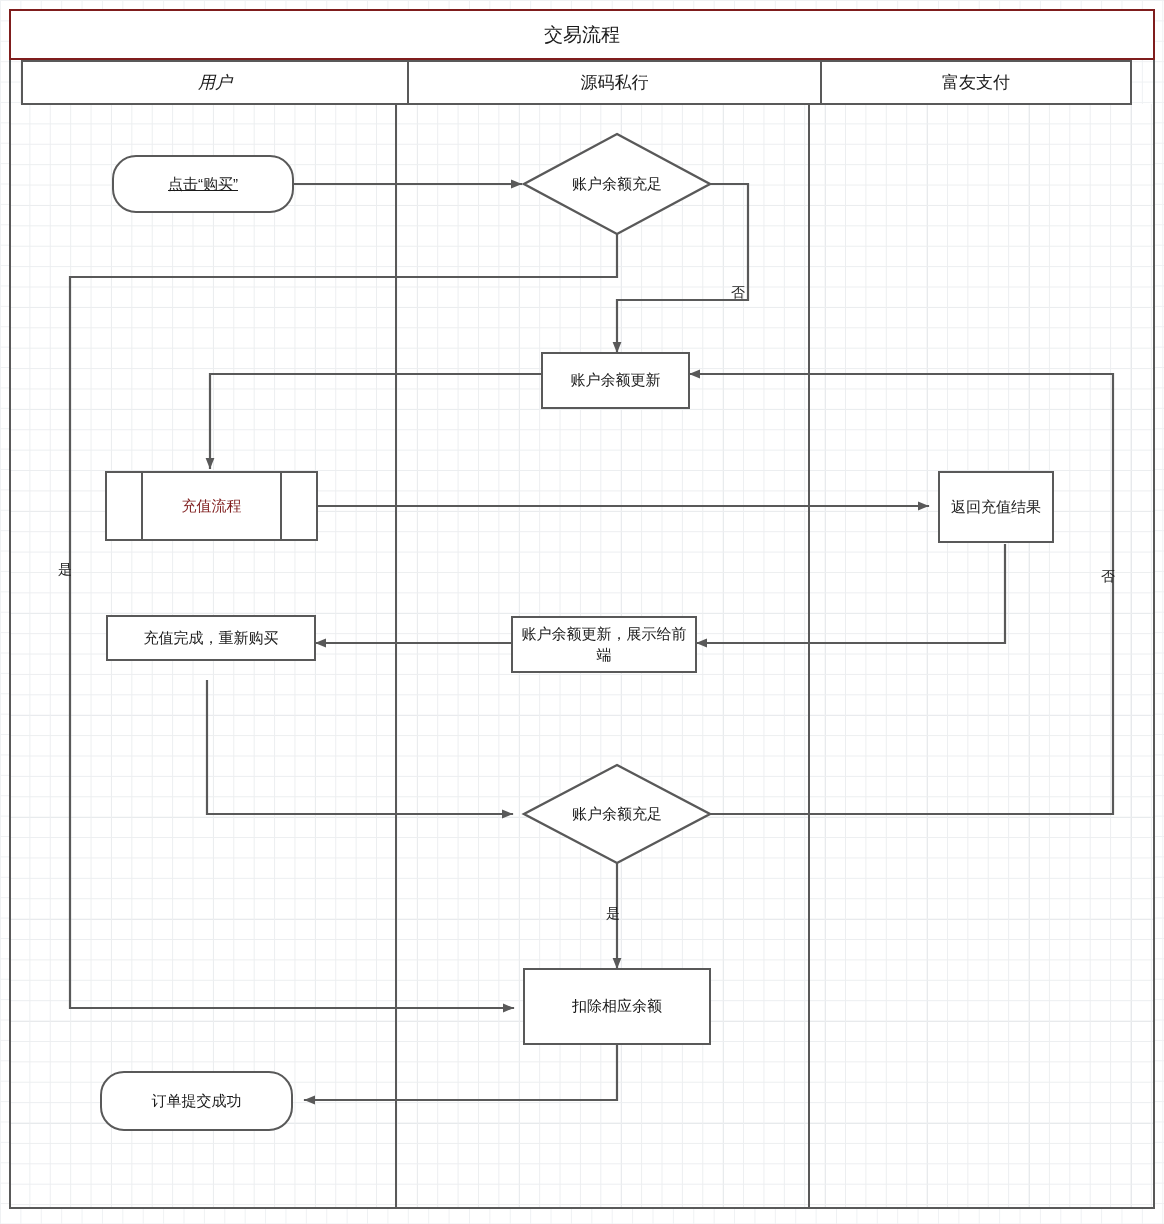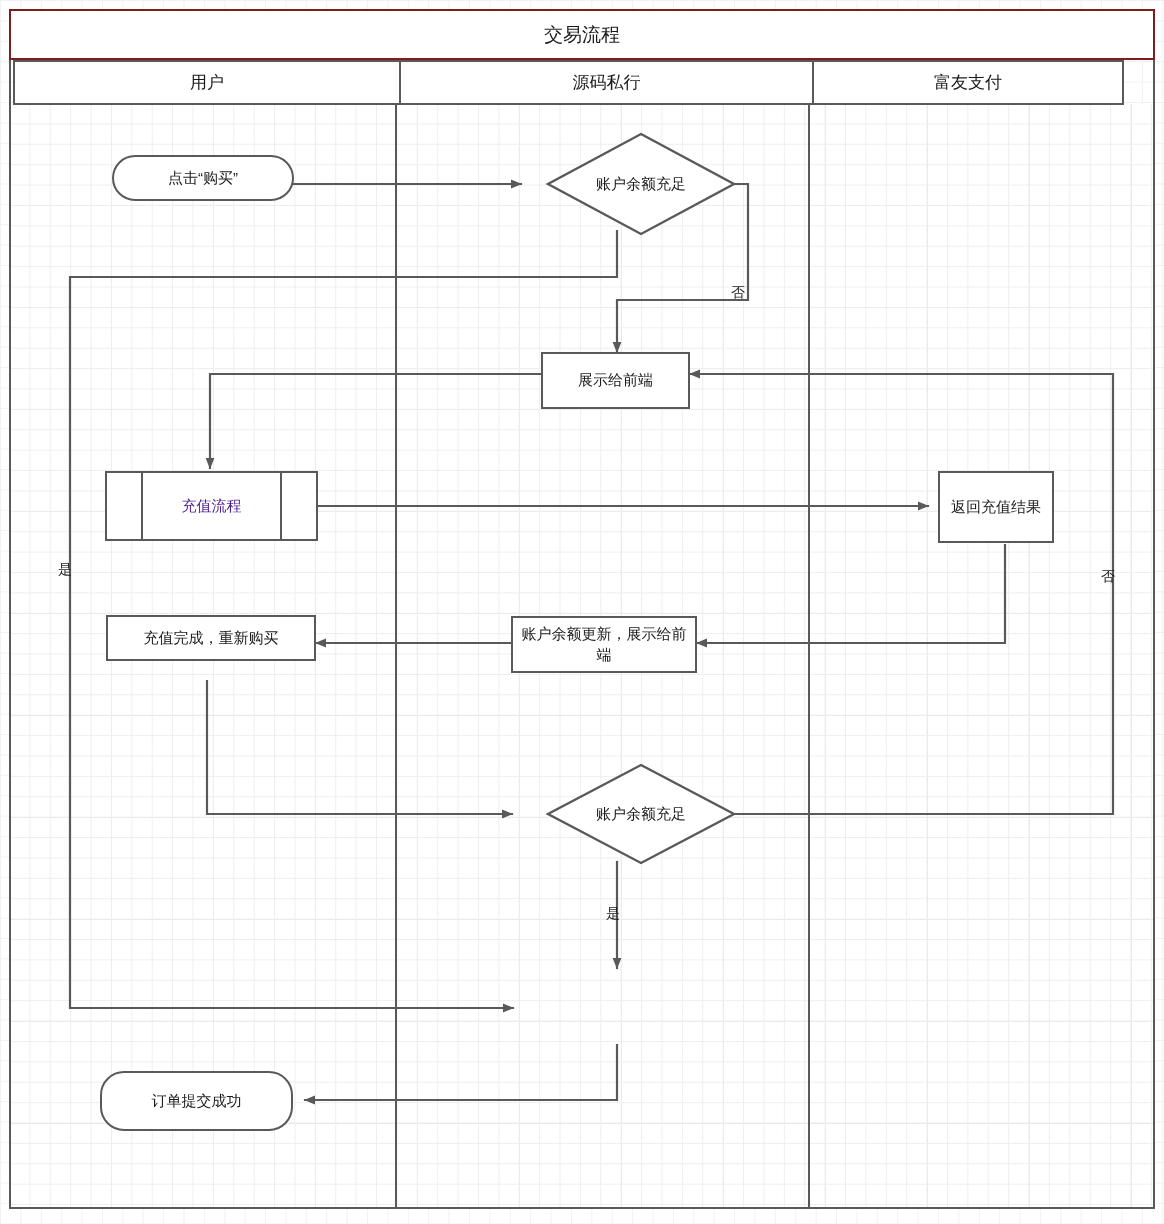--- a/index.html
+++ b/index.html
@@ -81,21 +81,21 @@
     box-sizing: border-box;
     border: 2px solid #595959;
     background: #ffffff;
     display: flex;
     align-items: center;
     justify-content: center;
     font-size: 17px;
     color: #1a1a1a;
     margin-left: -2px;
   }
-  .lane-head:first-child { margin-left: 4px; }
+  .lane-head:first-child { margin-left: 12px; font-style: italic; }
   .lane-head.user { width: 388px; }
   .lane-head.bank { width: 415px; }
   .lane-head.pay  { width: 312px; }
 
   .lane-divider {
     position: absolute;
     top: 104px;
     width: 2px;
     height: 1105px;
     background: #595959;
@@ -142,27 +142,26 @@
   }
   .subwrap .inner-bar.l { left: 34px; }
   .subwrap .inner-bar.r { right: 34px; }
   .subwrap .sub-label {
     position: absolute;
     inset: 0;
     display: flex;
     align-items: center;
     justify-content: center;
     font-size: 15px;
-    color: #4c1d95;
+    color: #7f1d1d;
   }
 
   .diamond {
     position: absolute;
     z-index: 6;
-    padding-left: 48px;
   }
   .diamond .dlabel {
     position: absolute;
     inset: 0;
     display: flex;
     align-items: center;
     justify-content: center;
     font-size: 15px;
     color: #1a1a1a;
     pointer-events: none;
@@ -228,46 +227,47 @@
 
       <path d="M617,1045 L617,1100 L305,1100" marker-end="url(#ah)"></path>
     </g>
   </svg>
 
   <div class="edge-label" style="left:731px; top:284px;">否</div>
   <div class="edge-label" style="left:58px; top:561px;">是</div>
   <div class="edge-label" style="left:1101px; top:568px;">否</div>
   <div class="edge-label" style="left:606px; top:905px;">是</div>
 
-  <div class="node terminator" style="left:112px; top:155px; width:182px; height:46px;">点击“购买”</div>
+  <div class="node terminator" style="left:112px; top:155px; width:182px; height:58px;text-decoration:underline;">点击“购买”</div>
 
   <div class="diamond" style="left:521px; top:131px; width:192px; height:106px;">
     <svg viewBox="0 0 192 106" style="position:absolute;inset:0;width:100%;height:100%;">
       <polygon points="96,3 189,53 96,103 3,53" fill="#ffffff" stroke="#595959" stroke-width="2.4"></polygon>
     </svg>
     <div class="dlabel">账户余额充足</div>
   </div>
 
-  <div class="node process" style="left:541px; top:352px; width:149px; height:57px;">展示给前端</div>
+  <div class="node process" style="left:541px; top:352px; width:149px; height:57px;">账户余额更新</div>
 
   <div class="subwrap" style="left:105px; top:471px; width:213px; height:70px;">
     <div class="inner-bar l"></div>
     <div class="inner-bar r"></div>
     <div class="sub-label">充值流程</div>
   </div>
 
   <div class="node process" style="left:938px; top:471px; width:116px; height:72px;">返回充值结果</div>
 
   <div class="node process" style="left:511px; top:616px; width:186px; height:57px; padding:0 2px;">账户余额更新，展示给前端</div>
 
   <div class="node process" style="left:106px; top:615px; width:210px; height:46px;">充值完成，重新购买</div>
 
   <div class="diamond" style="left:521px; top:762px; width:192px; height:104px;">
     <svg viewBox="0 0 192 104" style="position:absolute;inset:0;width:100%;height:100%;">
       <polygon points="96,3 189,52 96,101 3,52" fill="#ffffff" stroke="#595959" stroke-width="2.4"></polygon>
     </svg>
     <div class="dlabel">账户余额充足</div>
   </div>
 
+  <div class="node process" style="left:523px; top:968px; width:188px; height:77px;">扣除相应余额</div>
 
   <div class="node terminator" style="left:100px; top:1071px; width:193px; height:60px;">订单提交成功</div>
 
 </div>
 
 </body></html>

